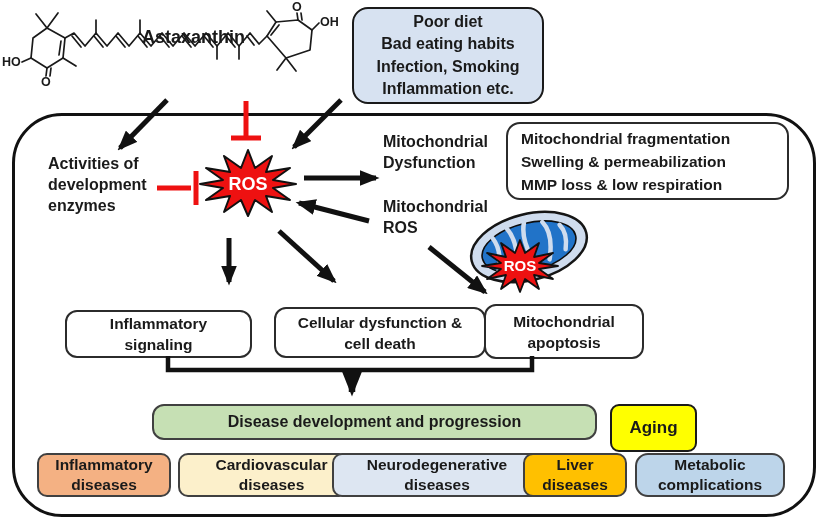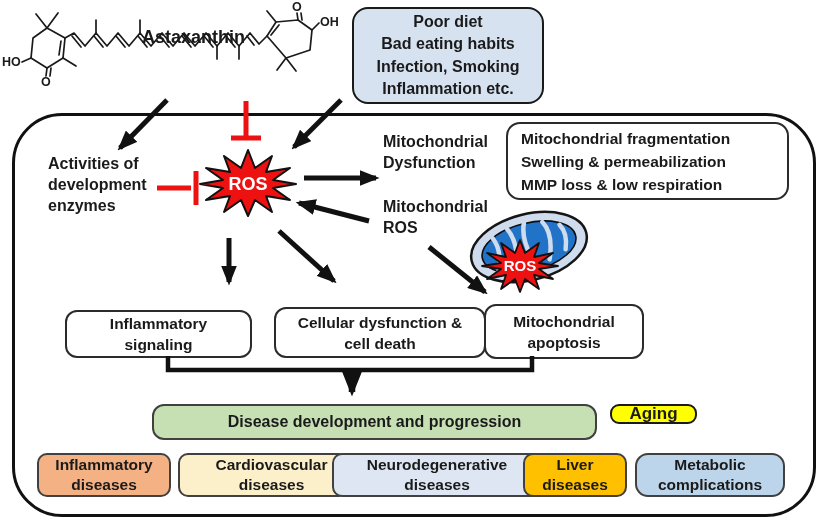--- a/index.html
+++ b/index.html
@@ -27,21 +27,21 @@
     font-weight:bold;font-size:15.5px;line-height:21px;}
   #mito-effects-box{left:506px;top:122px;width:283px;height:78px;align-items:flex-start;padding-left:13px;line-height:23px;border-radius:14px;}
   #box-inflammatory-signaling{left:65px;top:310px;width:187px;height:48px;}
   #box-cellular-dysfunction{left:274px;top:307px;width:212px;height:51px;}
   #box-mito-apoptosis{left:484px;top:304px;width:160px;height:55px;}
   
   .cbox{box-sizing:border-box;border:2px solid #404040;border-radius:10px;
     display:flex;flex-direction:column;justify-content:center;align-items:center;text-align:center;
     font-weight:bold;font-size:15.5px;line-height:20px;}
   #disease-box{left:152px;top:404px;width:445px;height:36px;border-radius:12px;font-size:16px;}
-  #aging-box{left:610px;top:404px;width:87px;height:20px;font-size:17px;border-color:#1a1a1a;border-radius:9px;}
+  #aging-box{left:610px;top:404px;width:87px;height:48px;font-size:17px;border-color:#1a1a1a;border-radius:9px;}
   .cat{top:453px;height:44px;}
   #cat-0{left:37px;width:134px;}
   #cat-1{left:178px;width:171px;padding-left:16px;}
   #cat-2{left:332px;width:210px;}
   #cat-3{left:523px;width:104px;}
   #cat-4{left:635px;width:150px;border-radius:13px;}
   #arrow-layer{left:0;top:0;pointer-events:none;}
   #ros-star-svg{left:196px;top:146px;}
   #mito-svg{left:462px;top:206px;}
 </style>

